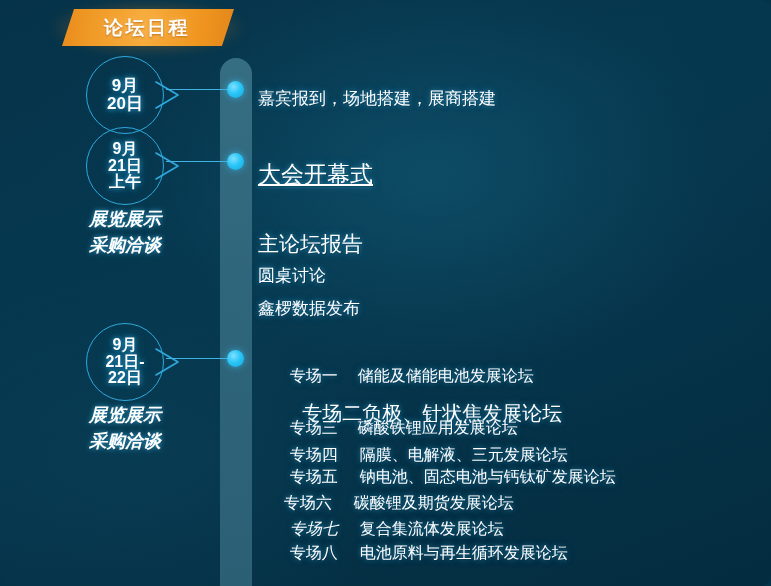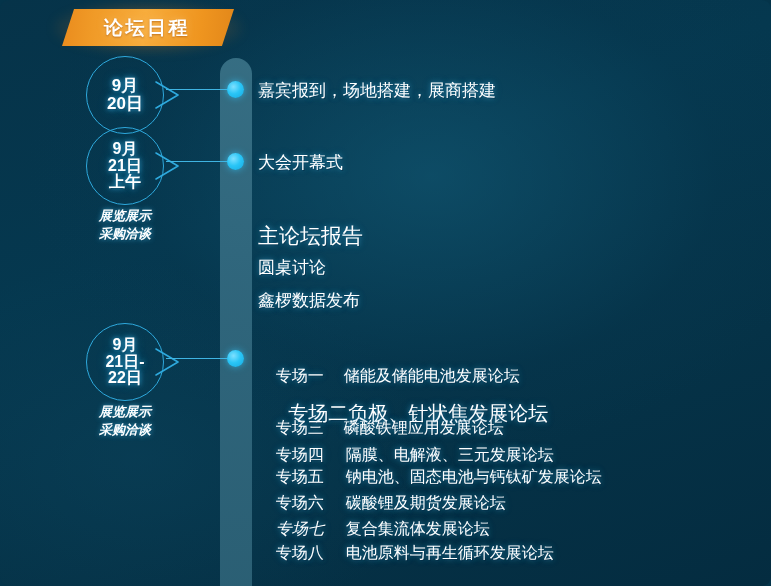--- a/index.html
+++ b/index.html
@@ -63,21 +63,21 @@
   .bubble-date{
     position:absolute;left:0;top:0;width:100%;height:100%;
     display:flex;flex-direction:column;align-items:center;justify-content:center;
     color:#ffffff;font-weight:bold;line-height:1.06;
     text-shadow:0 0 5px rgba(60,190,245,.85),0 0 11px rgba(40,170,230,.45),1px 1px 0 rgba(0,30,50,.5);
     white-space:pre;text-align:center;
   }
   .bubble-tail{position:absolute;}
   .bubble-sub{
     position:absolute;left:50%;transform:translateX(-50%);
-    color:#ffffff;font-weight:bold;font-style:italic;font-size:13px;
+    color:#ffffff;font-weight:bold;font-style:italic;font-size:18px;
     line-height:1.42;text-align:center;white-space:pre;
     text-shadow:0 0 5px rgba(70,195,245,.8),1px 1px 0 rgba(0,35,55,.55);
     font-family:Liberation Serif, serif;
   }
 
   
   .connector{
     position:absolute;height:1.4px;
     background:#3fb4e2;
   }
@@ -86,28 +86,29 @@
     background:radial-gradient(circle at 38% 34%,#7fe0ff 0%,#29c5f6 46%,#17a9e0 100%);
     box-shadow:0 0 7px rgba(50,200,250,.65);
   }
 
   
   .content-line{
     position:absolute;
     color:#ffffff;
     white-space:pre;
     text-shadow:0 0 5px rgba(70,190,240,.55),0 0 10px rgba(40,160,215,.25),1px 1px 0 rgba(0,25,45,.45);
+    margin-top:8px;
   }
   .track-row{
     position:absolute;
     white-space:pre;
     color:#ffffff;
     text-shadow:0 0 5px rgba(70,190,240,.55),0 0 10px rgba(40,160,215,.25),1px 1px 0 rgba(0,25,45,.45);
   }
-  .track-name{display:inline-block;}
+  .track-name{display:inline-block;margin-left:14px;}
   .track-title{display:inline-block;}
   .row-bold .track-name,.row-bold .track-title{font-weight:normal;}
 </style>
 </head>
 <body>
 
 <div id="stage">
 
   <div id="banner-wrap">
     <div id="banner-glow"></div>
@@ -137,21 +138,21 @@
     </svg>
     <div class="bubble-date" style="font-size:16px;">9月
 21日
 上午</div>
   </div>
   <div class="bubble-sub" style="left:125px;top:207px;">展览展示
 采购洽谈</div>
   <div class="connector" style="left:166px;top:161px;width:62px;"></div>
   <div class="node-dot" style="left:227px;top:153px;"></div>
 
-  <div class="content-line" style="left:258px;top:151px;font-size:17px;">大会开幕式</div>
+  <div class="content-line" style="left:258px;top:151px;font-size:23px;text-decoration:underline;">大会开幕式</div>
   <div class="content-line" style="left:258px;top:222px;font-size:21px;">主论坛报告</div>
   <div class="content-line" style="left:258px;top:256px;font-size:17px;">圆桌讨论</div>
   <div class="content-line" style="left:258px;top:289px;font-size:17px;">鑫椤数据发布</div>
 
   <div class="bubble" style="left:86px;top:323px;width:78px;height:78px;">
     <div class="bubble-circle" style="width:78px;height:78px;"></div>
     <svg class="bubble-tail" width="28" height="34" viewBox="0 0 28 34" style="left:68px;top:22px;">
       <path d="M2 4 L24 17 L2 30" fill="none" stroke="#2ea9dd" stroke-width="1.6" stroke-linejoin="round" stroke-linecap="round"></path>
     </svg>
     <div class="bubble-date" style="font-size:16px;">9月
@@ -171,21 +172,21 @@
   </div>
   <div class="track-row" style="left:258px;top:400px;font-size:16px;">
     <span class="track-name" style="width:68px;">专场三</span><span class="track-title">磷酸铁锂应用发展论坛</span>
   </div>
   <div class="track-row" style="left:258px;top:427px;font-size:16px;">
     <span class="track-name" style="width:70px;">专场四</span><span class="track-title">隔膜、电解液、三元发展论坛</span>
   </div>
   <div class="track-row" style="left:258px;top:449px;font-size:16px;">
     <span class="track-name" style="width:70px;font-family:Liberation Serif, serif;">专场五</span><span class="track-title">钠电池、固态电池与钙钛矿发展论坛</span>
   </div>
-  <div class="track-row" style="left:258px;top:475px;font-size:16px;">
+  <div class="track-row" style="left:252px;top:475px;font-size:16px;">
     <span class="track-name" style="width:70px;">专场六</span><span class="track-title">碳酸锂及期货发展论坛</span>
   </div>
   <div class="track-row" style="left:258px;top:501px;font-size:16px;">
     <span class="track-name" style="width:70px;font-style:italic;">专场七</span><span class="track-title">复合集流体发展论坛</span>
   </div>
   <div class="track-row row-bold" style="left:258px;top:525px;font-size:16px;">
     <span class="track-name" style="width:70px;">专场八</span><span class="track-title">电池原料与再生循环发展论坛</span>
   </div>
 
 </div>

